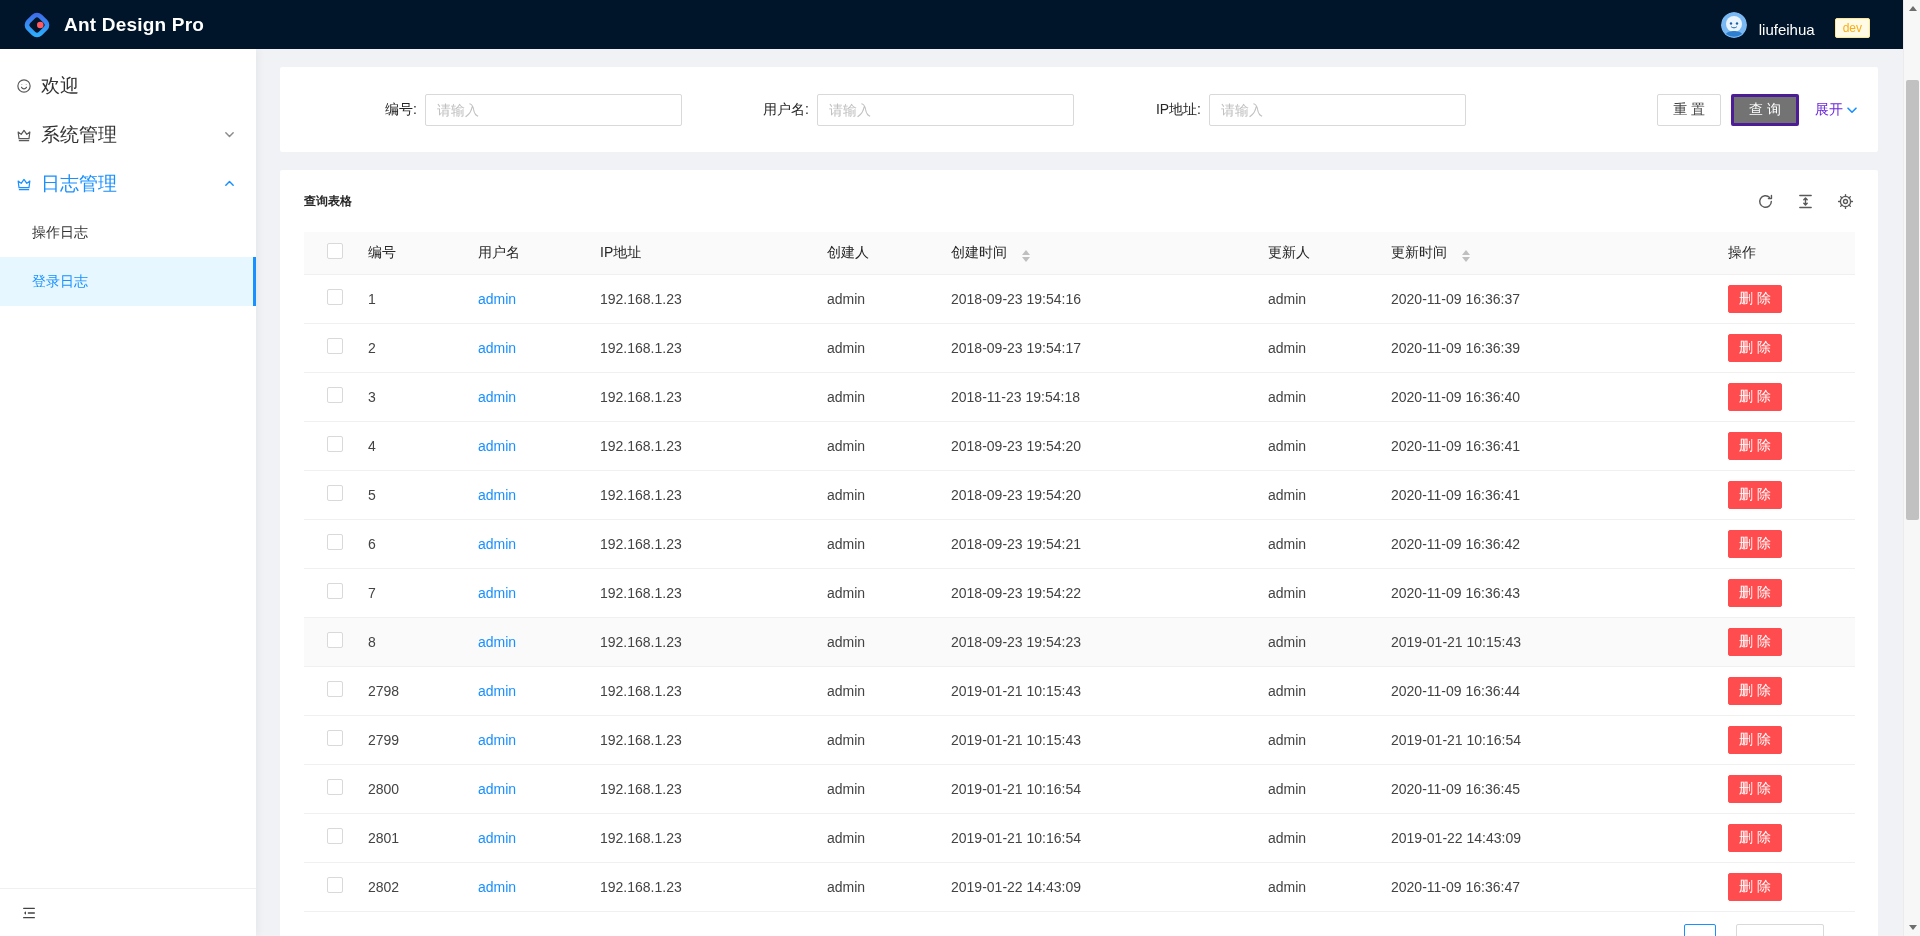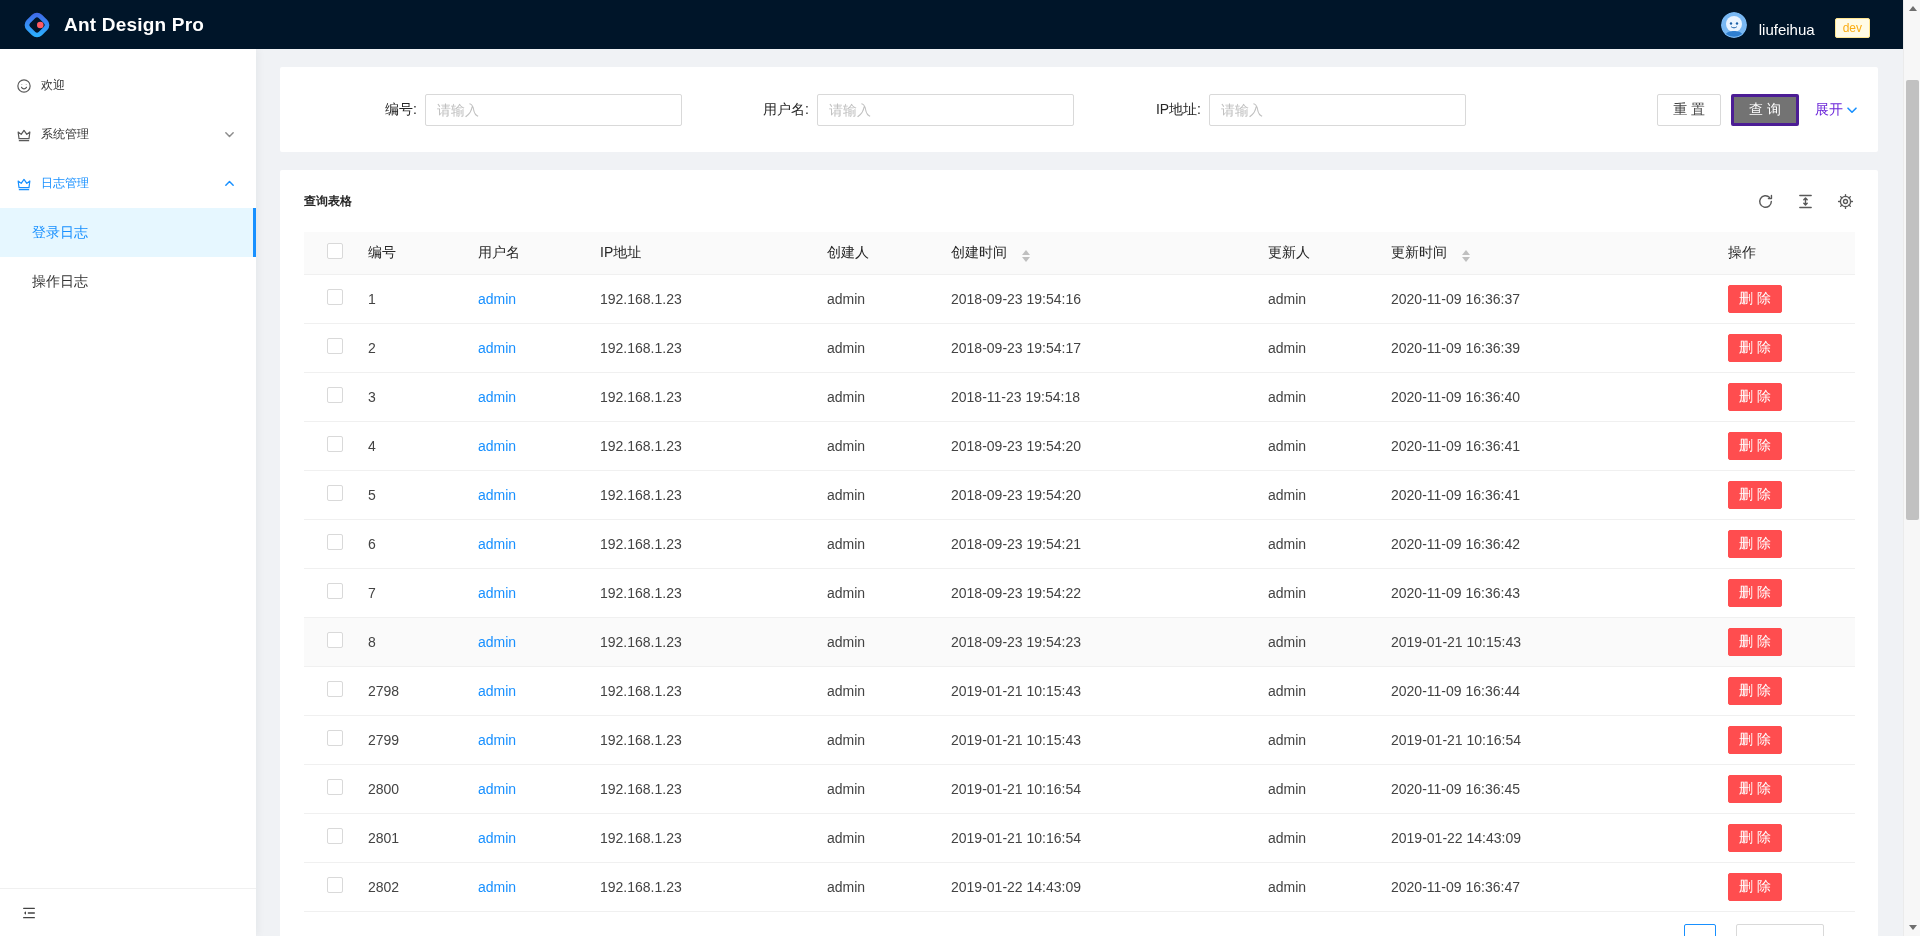--- a/index.html
+++ b/index.html
@@ -15,21 +15,21 @@
   .avatar { width:26px; height:26px; border-radius:50%; overflow:hidden; flex:none; }
   .header-user { color:#fff; font-size:15px; }
   .env-tag { background:#fffbe6; border:1px solid #ffe58f; color:#faad14; font-size:12px; line-height:18px; padding:0 7px; border-radius:2px; margin-left:8px; }
 
   
   .layout { position:absolute; top:49px; left:0; right:17px; bottom:0; display:flex; }
   .sidebar { width:256px; background:#fff; box-shadow:2px 0 8px rgba(29,35,41,.05); display:flex; flex-direction:column; z-index:4; }
   .menu { flex:1; padding-top:12px; }
   .menu-item { height:49px; display:flex; align-items:center; padding:0 21px 0 16px; cursor:pointer; color:#333; }
   .menu-item .mi-icon { width:16px; height:16px; margin-right:9px; color:#595959; display:flex; align-items:center; }
-  .menu-item .mi-label { flex:1; font-size:12px; }
+  .menu-item .mi-label { flex:1; font-size:19px; }
   .menu-item .mi-arrow { color:#8c8c8c; display:flex; }
   .menu-item.active { color:#1890ff; }
   .menu-item.active .mi-icon, .menu-item.active .mi-arrow { color:#1890ff; }
   .submenu-item { height:49px; display:flex; align-items:center; padding-left:32px; cursor:pointer; color:#333; font-size:14px; }
   .submenu-item.selected { background:#e6f7ff; color:#1890ff; border-right:3px solid #1890ff; }
   .sidebar-footer { height:48px; border-top:1px solid #f0f0f0; display:flex; align-items:center; padding-left:20px; }
 
   
   .main { flex:1; padding:18px 25px 0 24px; overflow:hidden; }
   .card { background:#fff; border-radius:2px; }
@@ -157,26 +157,26 @@
             </svg>
           </span>
           <span class="mi-label">日志管理</span>
           <span class="mi-arrow">
             <svg width="11" height="11" viewBox="0 0 12 12" fill="none" stroke="currentColor" stroke-width="1.6" stroke-linecap="round" stroke-linejoin="round">
                 <path d="M2 7.8l4-4 4 4"></path>
               </svg>
           </span>
         </div>
 
+        <div class="submenu-item">
+          <span>操作日志</span>
+        </div>
+
         <div class="submenu-item selected">
           <span>登录日志</span>
-        </div>
-
-        <div class="submenu-item">
-          <span>操作日志</span>
         </div>
 
       </div>
       <div class="sidebar-footer">
         <span class="tool-icon" style="color:#434343;">
           <svg width="16" height="16" viewBox="0 0 24 24" fill="none" stroke="currentColor" stroke-width="2" stroke-linecap="round">
             <path d="M4 5h16M11 12h9M4 19h16"></path>
             <path d="M7.5 9.2L4.4 12l3.1 2.8z" fill="currentColor" stroke="none"></path>
           </svg>
         </span>

